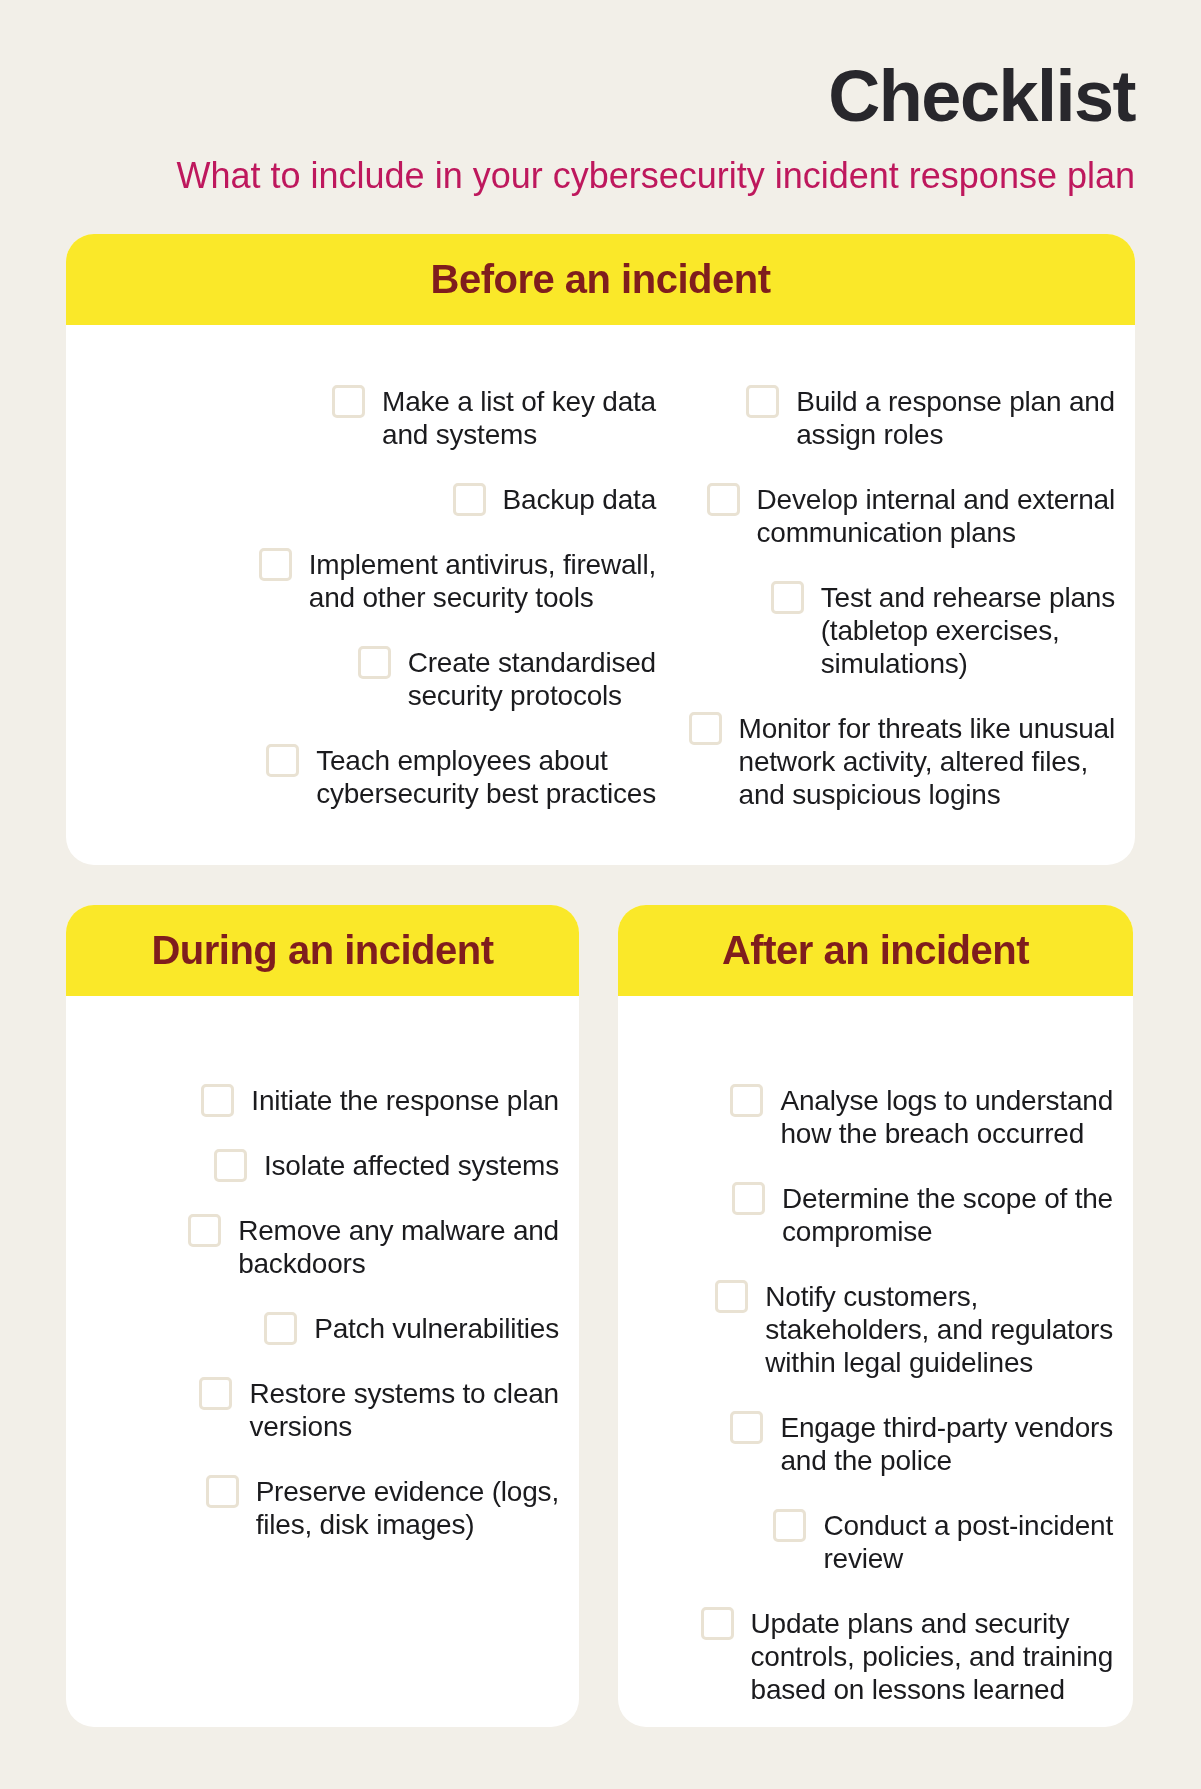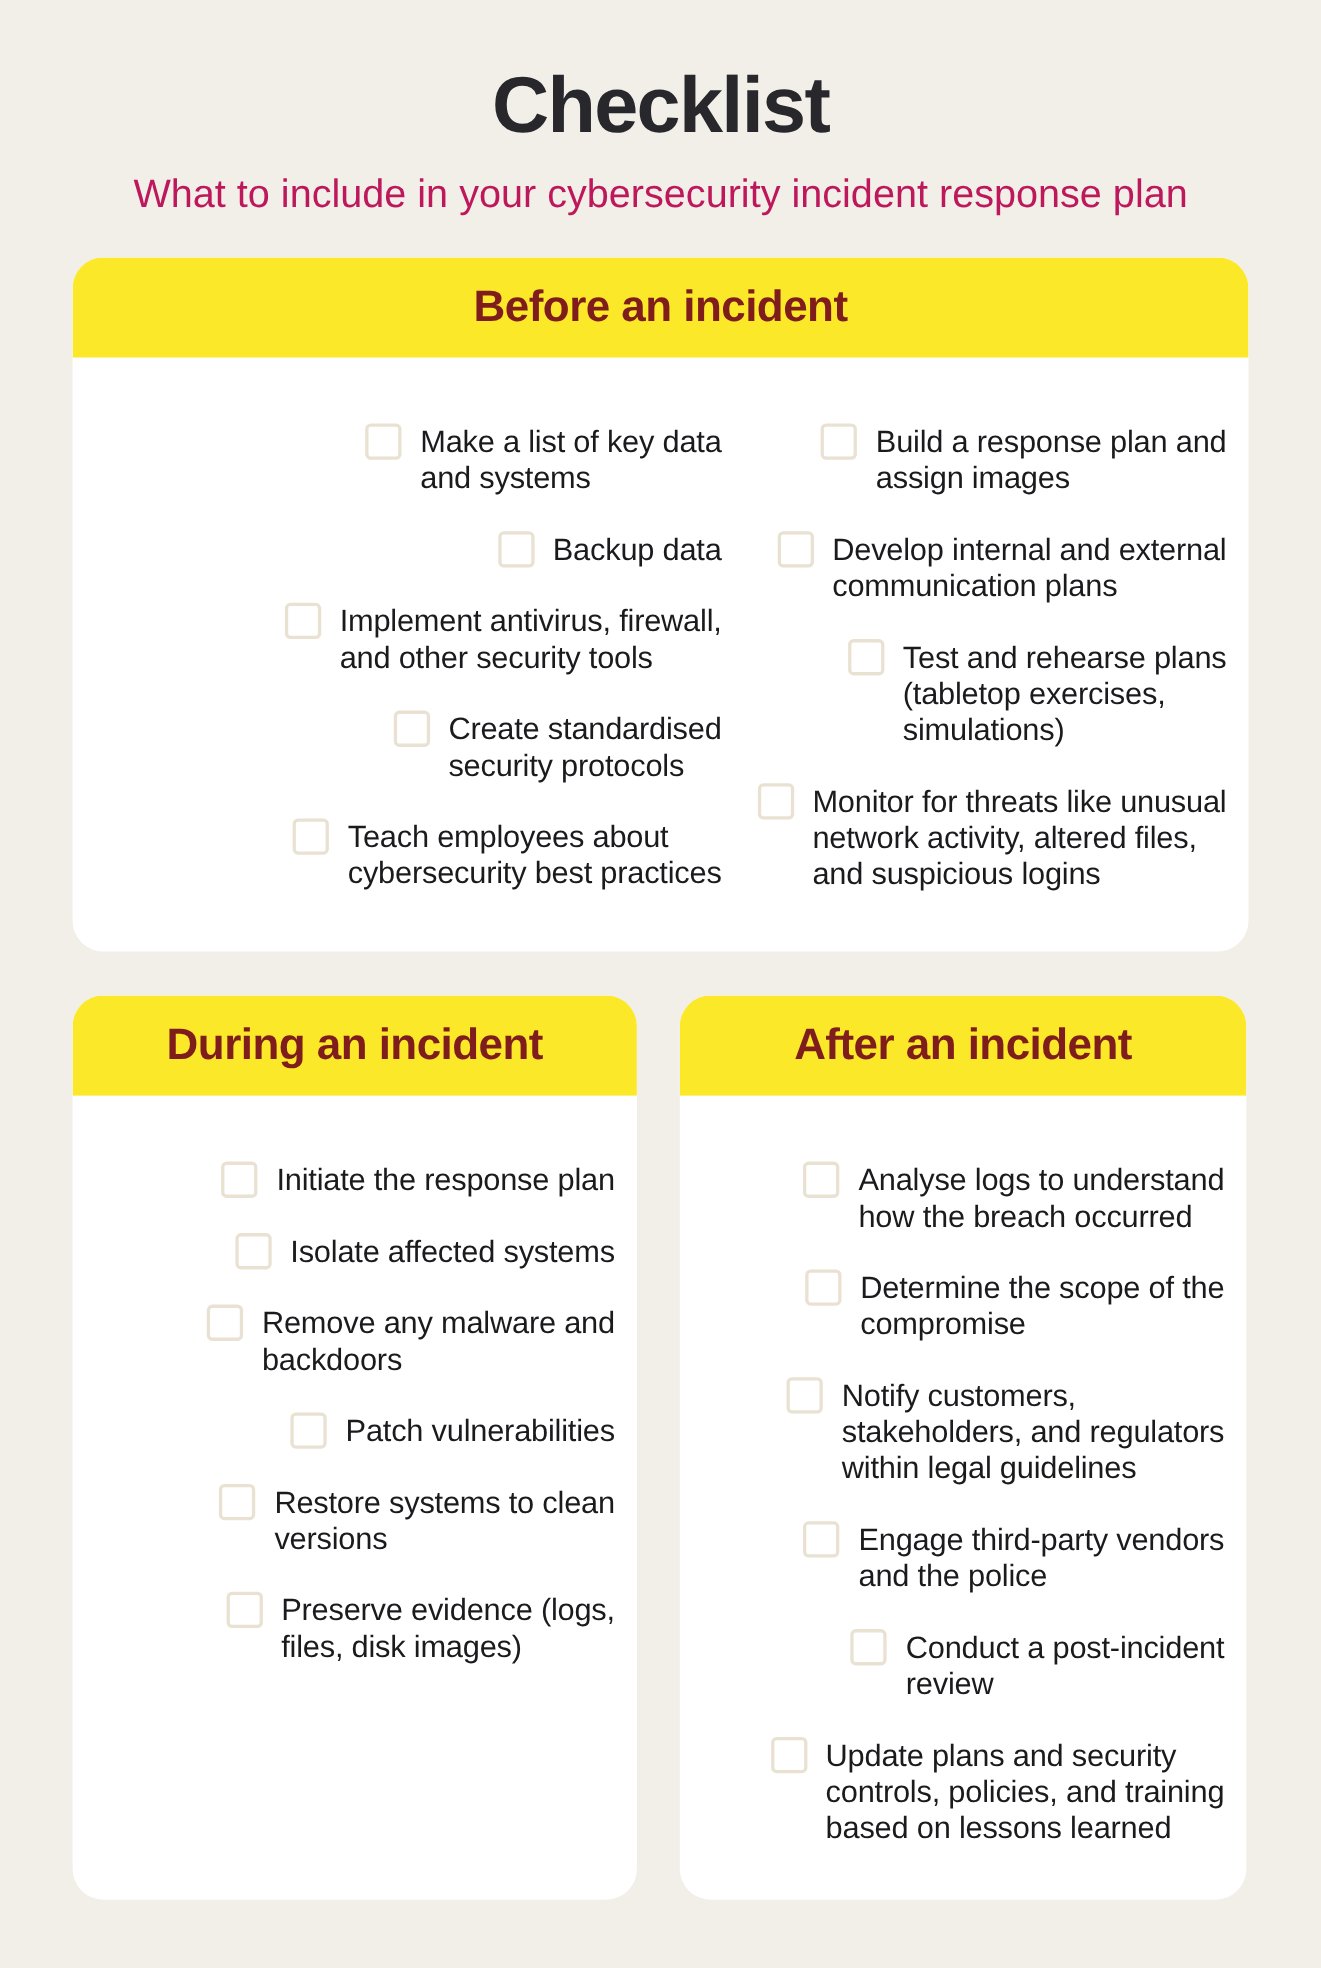--- a/index.html
+++ b/index.html
@@ -9,21 +9,21 @@
     height: 1789px;
     font-family: "Liberation Sans", sans-serif;
     color: #1E1E21;
     overflow: hidden;
   }
   .page {
     width: 1201px;
     height: 1789px;
     padding: 54px 66px 0 66px;
   }
-  .page-header { text-align: center; }
+  .page-header { text-align: right; }
   .title {
     font-size: 72px;
     line-height: 84px;
     font-weight: 700;
     letter-spacing: -1.5px;
     color: #28272C;
   }
   .subtitle {
     margin-top: 16px;
     font-size: 36px;
@@ -58,21 +58,21 @@
     grid-template-columns: 536px 1fr;
     padding: 60px 20px 0 54px;
   }
   .bottom-row {
     margin-top: 40px;
     display: grid;
     grid-template-columns: 513px 515px;
     column-gap: 39px;
   }
   .bottom-row .card { height: 822px; }
-  .card-body-single { padding: 60px 20px 0 54px; }
+  .card-body-single { padding: 60px 20px 0 54px; margin-top: 28px; }
   .checklist {
     display: flex;
     flex-direction: column;
     row-gap: 32px;
     align-items: flex-end;
   }
   .check-item {
     display: flex;
     align-items: flex-start;
   }
@@ -132,21 +132,21 @@
         <div class="check-item">
           <span class="checkbox"></span>
           <span class="check-label">Teach employees about
 cybersecurity best practices</span>
         </div>
       </div>
       <div class="checklist">
         <div class="check-item">
           <span class="checkbox"></span>
           <span class="check-label">Build a response plan and
-assign images</span>
+assign roles</span>
         </div>
         <div class="check-item">
           <span class="checkbox"></span>
           <span class="check-label">Develop internal and external
 communication plans</span>
         </div>
         <div class="check-item">
           <span class="checkbox"></span>
           <span class="check-label">Test and rehearse plans
 (tabletop exercises,

